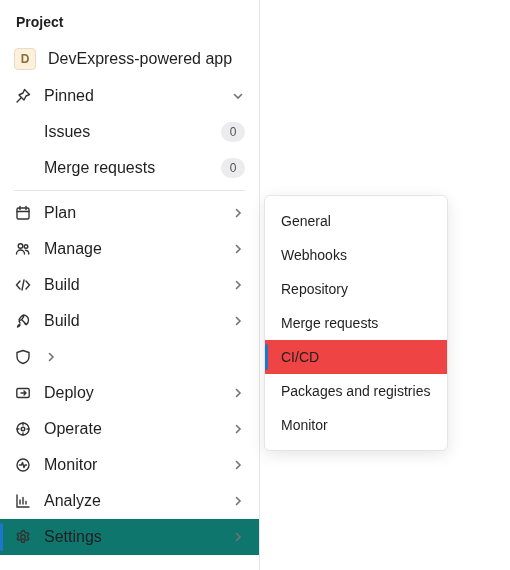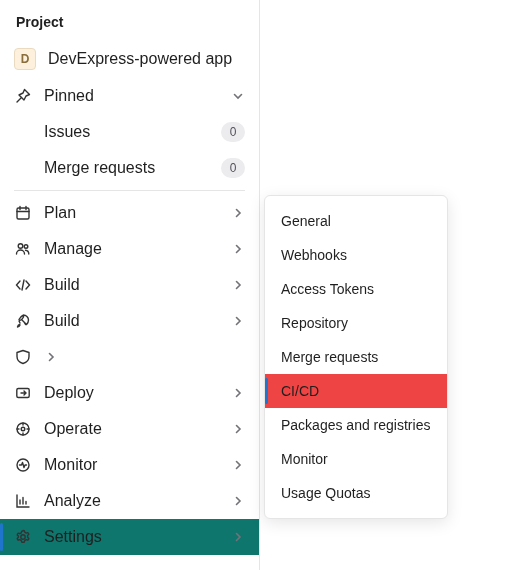--- a/index.html
+++ b/index.html
@@ -318,20 +318,18 @@
       <svg viewBox="0 0 12 12" width="12" height="12" fill="none" stroke="currentColor" stroke-width="1.6" stroke-linecap="round">
           <path d="M4.5 2.5 8 6 4.5 9.5"></path>
         </svg>
     </span>
   </div>
 </div>
 
 <div class="flyout">
   <div class="fly-item">General</div>
   <div class="fly-item">Webhooks</div>
-  <div class="fly-item">Access Tokens</div>
   <div class="fly-item">Repository</div>
   <div class="fly-item">Merge requests</div>
   <div class="fly-item active">CI/CD</div>
   <div class="fly-item">Packages and registries</div>
   <div class="fly-item">Monitor</div>
-  <div class="fly-item">Usage Quotas</div>
 </div>
 
 </body></html>

